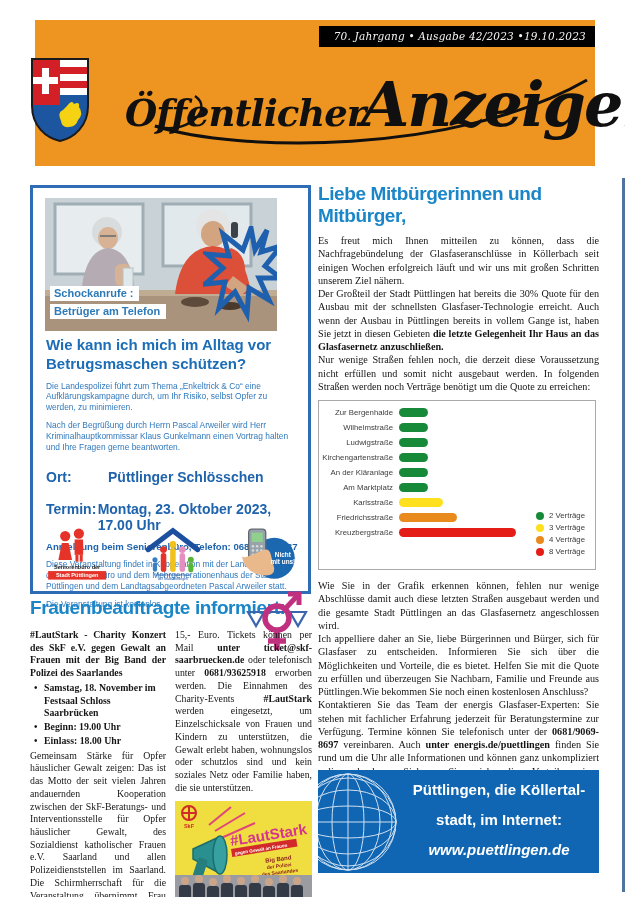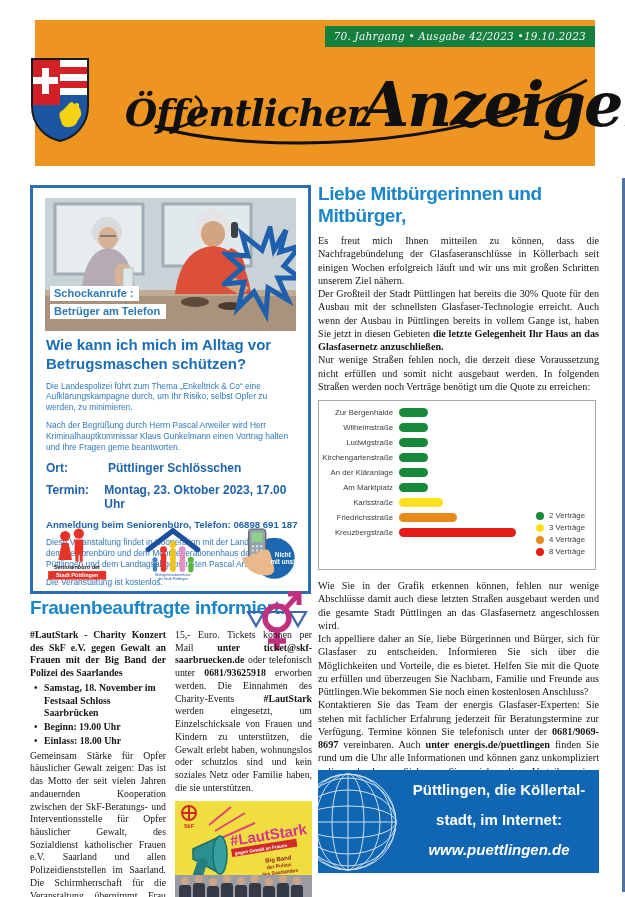--- a/index.html
+++ b/index.html
@@ -2,46 +2,46 @@
 <html><head>
 <meta charset="utf-8">
 <style>
   * { margin:0; padding:0; box-sizing:border-box; }
   html,body { background:#ffffff; }
   body { width:625px; height:897px; position:relative; overflow:hidden;
          font-family:"Liberation Serif", serif; }
 
   
   .header { position:absolute; left:35px; top:20px; width:560px; height:146px; background:#EE9421; }
-  .issue-box { position:absolute; top:6px; right:0; background:#15803d; color:#f4f4f4;
-               font:italic 10.5px "DejaVu Serif", serif; padding:4px 9px 5px 9px; letter-spacing:.2px; }
+  .issue-box { position:absolute; top:6px; right:0; background:#000000; color:#f4f4f4;
+               font:italic 10.5px "DejaVu Serif", serif; padding:4px 9px 5px 15px; letter-spacing:.2px; }
   .crest { position:absolute; left:-6px; top:36px; width:62px; height:88px; }
   .title-wrap { position:absolute; left:90px; top:20px; width:478px; height:118px; color:#101010; }
   .title-flex { display:flex; align-items:baseline; position:relative; z-index:2; margin-top:28px; }
   .tw1 { font:italic bold 37px "DejaVu Serif", serif; letter-spacing:-1px; }
   .tw2 { font:italic bold 62px "DejaVu Serif", serif; letter-spacing:-2px; margin-left:-4px; }
   .swash { position:absolute; left:0; top:0; width:478px; height:118px; z-index:1; }
   .subtitle-bar { position:absolute; left:85px; top:126px; width:477px; height:22px; background:#141414;
                   color:#eeeeee; font:italic 8.6px "DejaVu Serif", serif; display:flex; align-items:center;
                   padding-left:11px; }
 
   
   .scam-box { position:absolute; left:30px; top:185px; width:281px; height:409px;
               border:3px solid #2e6db6; background:#ffffff; }
-  .photo { position:absolute; left:12px; top:10px; width:251px; height:133px; overflow:hidden; background:#c3ccd1; }
+  .photo { position:absolute; left:12px; top:10px; width:232px; height:133px; overflow:hidden; background:#c3ccd1; }
   .cap { position:absolute; background:#ffffff; color:#2d7ab8; font:bold 11px "Liberation Sans", sans-serif;
          padding:1px 6px 2px 4px; z-index:3; }
   .cap1 { left:5px; top:88px; }
   .cap2 { left:5px; top:106px; }
   .star-burst { position:absolute; right:-4px; top:28px; z-index:2; }
   .scam-content { position:absolute; left:13px; top:148px; width:252px;
                   font-family:"Liberation Sans", sans-serif; color:#3179bd; }
   .scam-heading { color:#1a6db6; font-weight:bold; font-size:15px; line-height:1.25; }
   .scam-p { font-size:8.4px; line-height:1.3; margin-top:7px; }
-  .info-row { display:flex; margin-top:8px; color:#1f63ad; font-weight:bold; font-size:12px; }
+  .info-row { display:flex; margin-top:16px; color:#1f63ad; font-weight:bold; font-size:14px; }
   .info-label { width:62px; }
   .anmeldung { margin-top:8px; color:#1f63ad; font-weight:bold; font-size:9.6px; }
   .logos { position:absolute; left:10px; bottom:6px; width:257px; display:flex;
            justify-content:space-between; align-items:flex-end;gap:32px; }
 
   
   .women-headline { position:absolute; left:30px; top:597px; font:bold 19px "Liberation Sans", sans-serif;
                     color:#1a86c8; letter-spacing:-0.4px; }
   .gender-icon { position:absolute; left:244px; top:588px; }
   .women-cols { position:absolute; left:30px; top:629px; width:282px; display:flex; gap:9px; }

